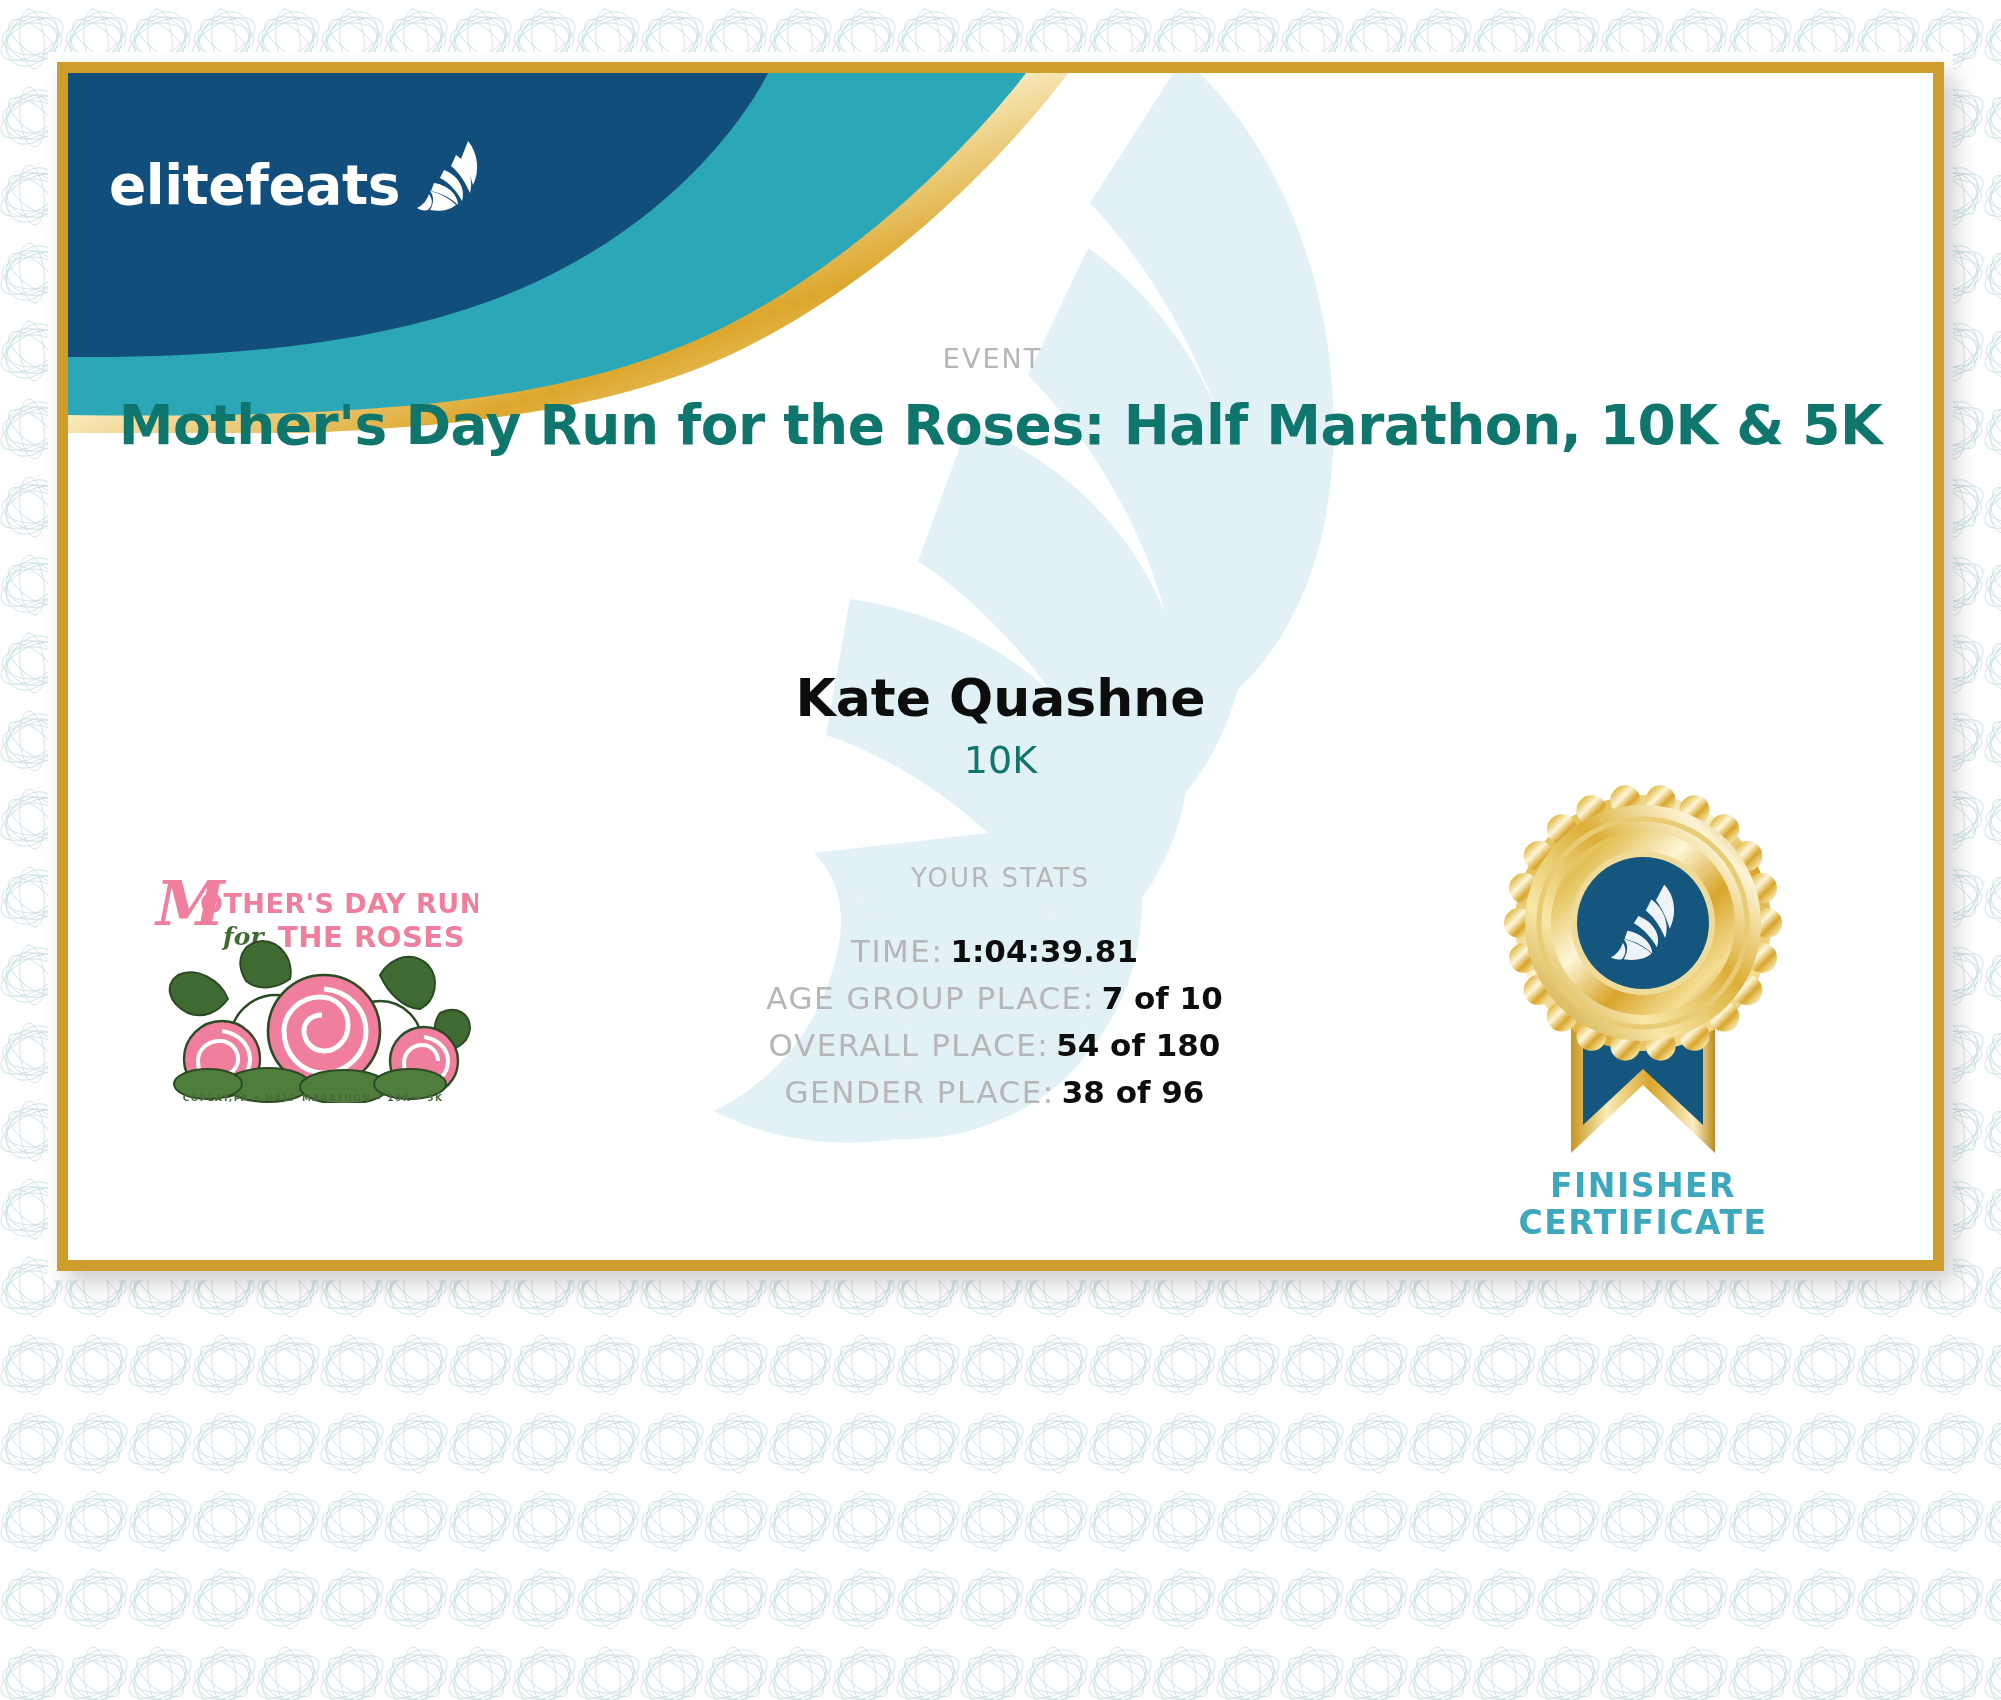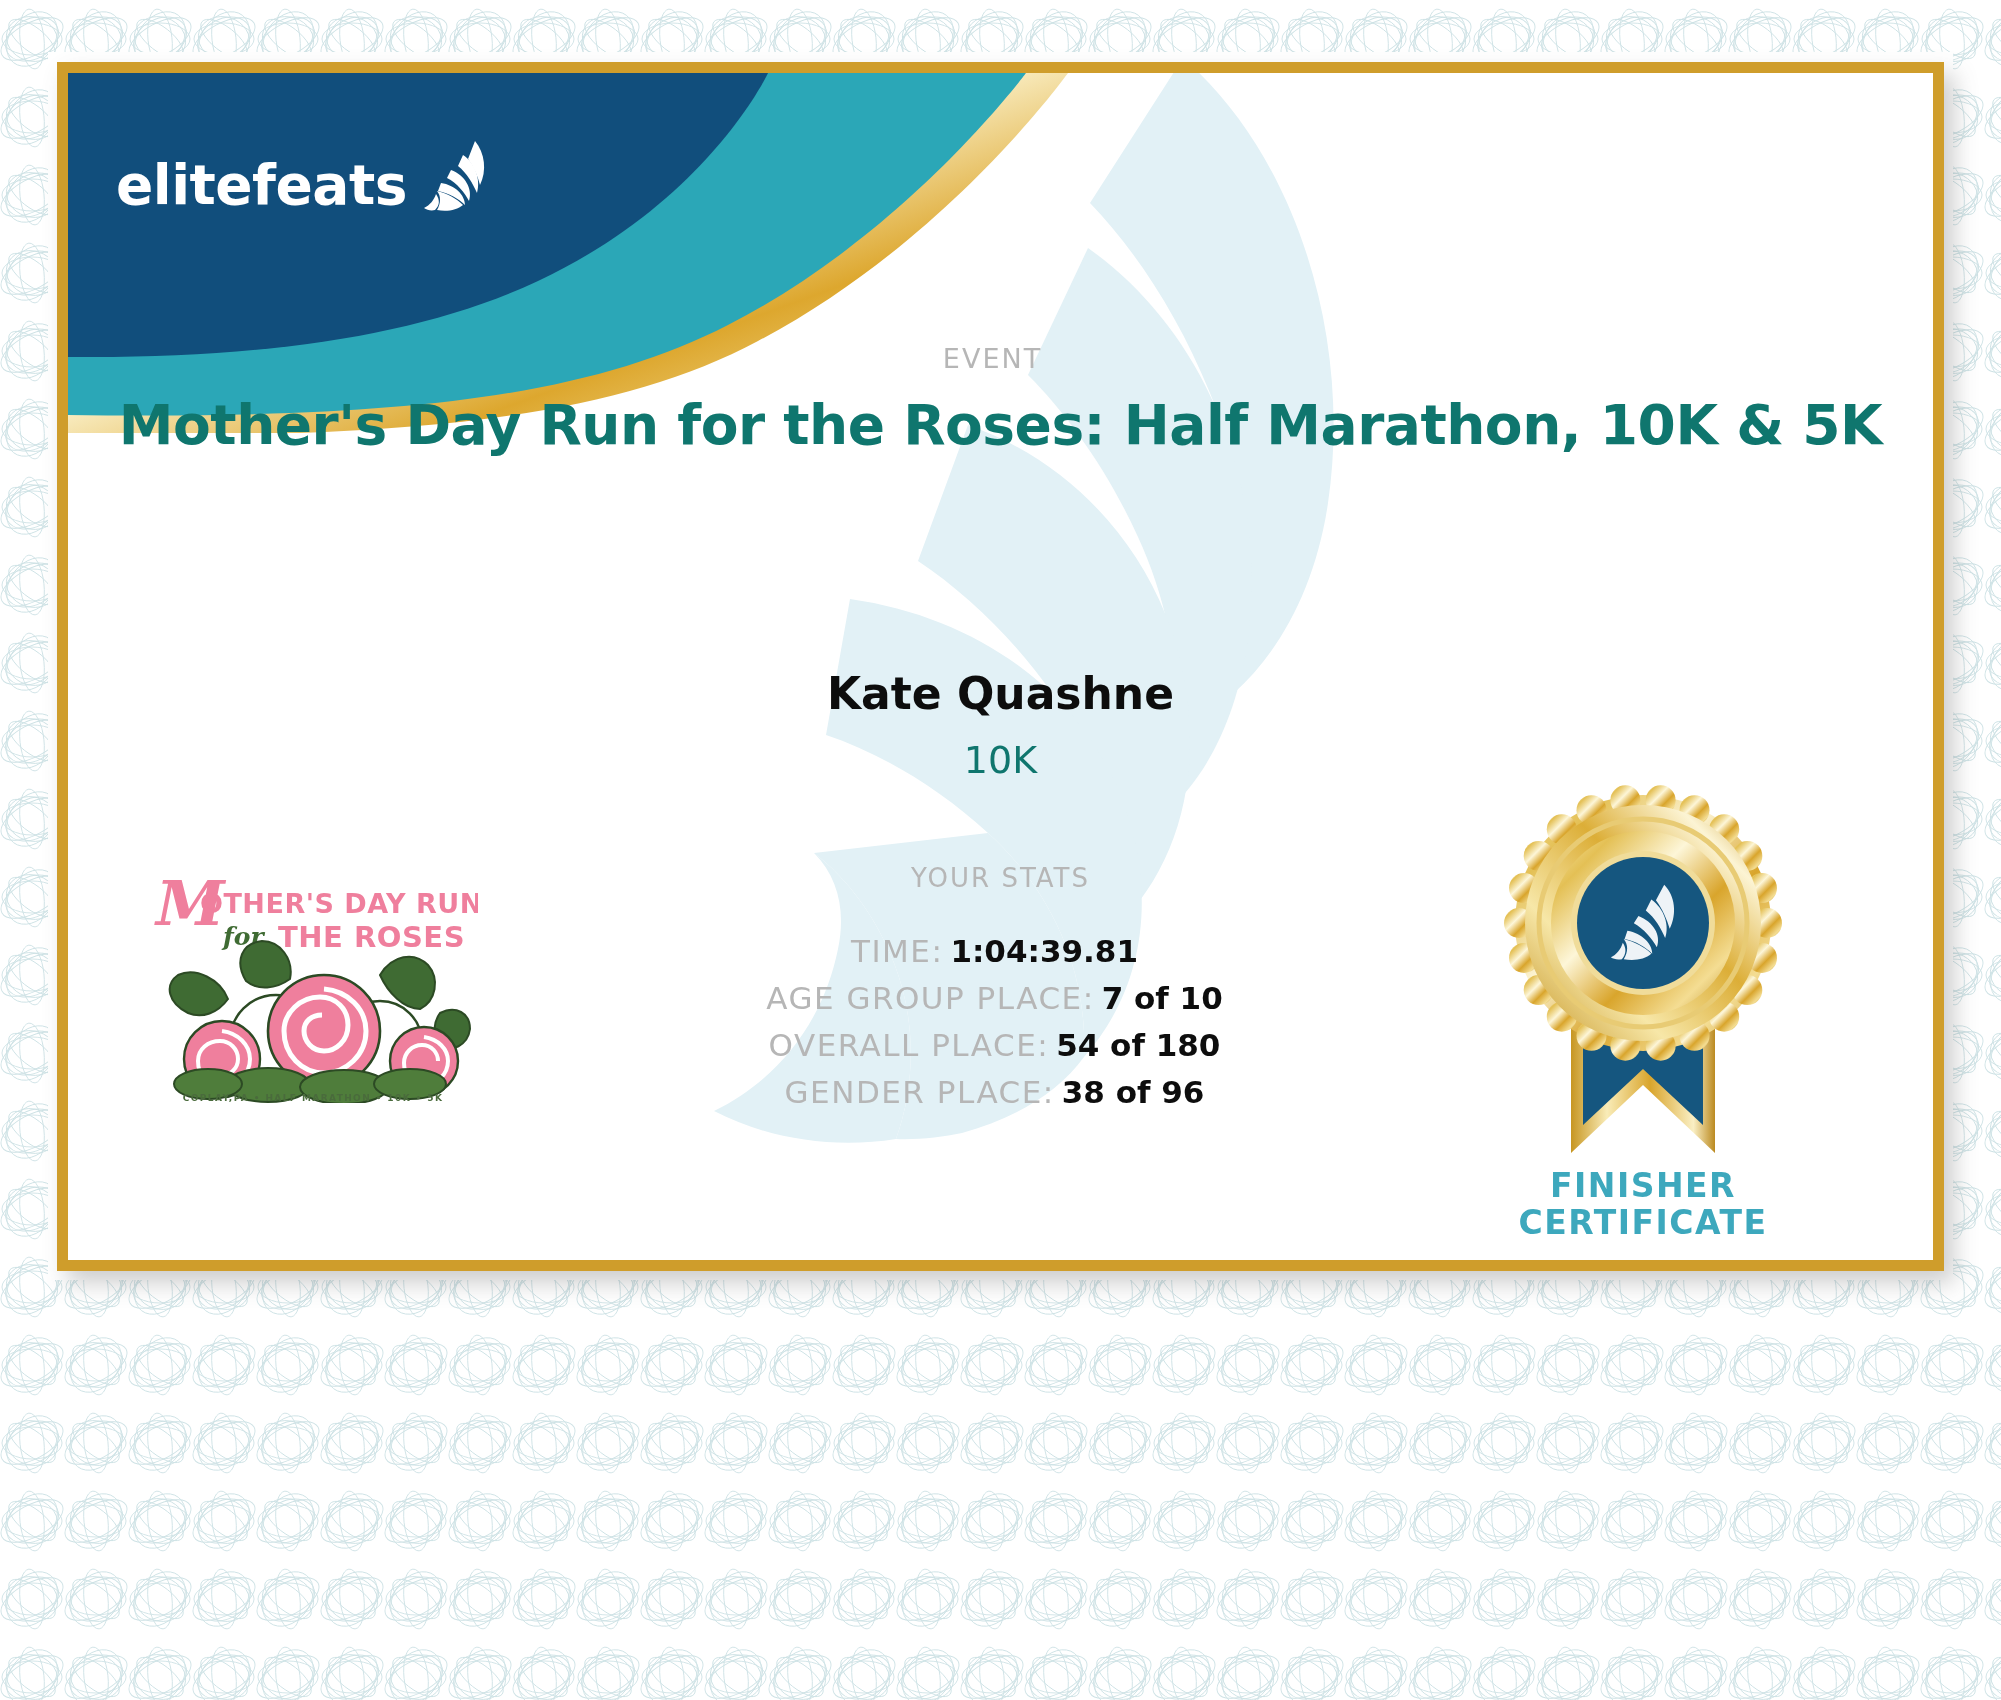--- a/index.html
+++ b/index.html
@@ -63,21 +63,21 @@
   .header-art {
     position: absolute;
     left: 0;
     top: 0;
     width: 1000px;
     height: 360px;
     z-index: 2;
   }
   .logo-wrap {
     position: absolute;
-    left: 48px;
+    left: 41px;
     top: 66px;
     z-index: 4;
     display: flex;
     align-items: flex-end;
     gap: 16px;
   }
   .logo-word {
     color: #ffffff;
     font-size: 55px;
     font-weight: 600;
@@ -127,21 +127,21 @@
     right: 0;
     font-size: 31px;
   }
   .recipient-name {
     position: absolute;
     top: 595px;
     left: 0;
     right: 0;
     text-align: center;
     color: #0d0d0d;
-    font-size: 44px;
+    font-size: 52px;
     font-weight: 700;
     font-family: "DejaVu Sans", sans-serif;
   }
   .recipient-division {
     position: absolute;
     top: 665px;
     left: 0;
     right: 0;
     text-align: center;
     color: #0f766e;

